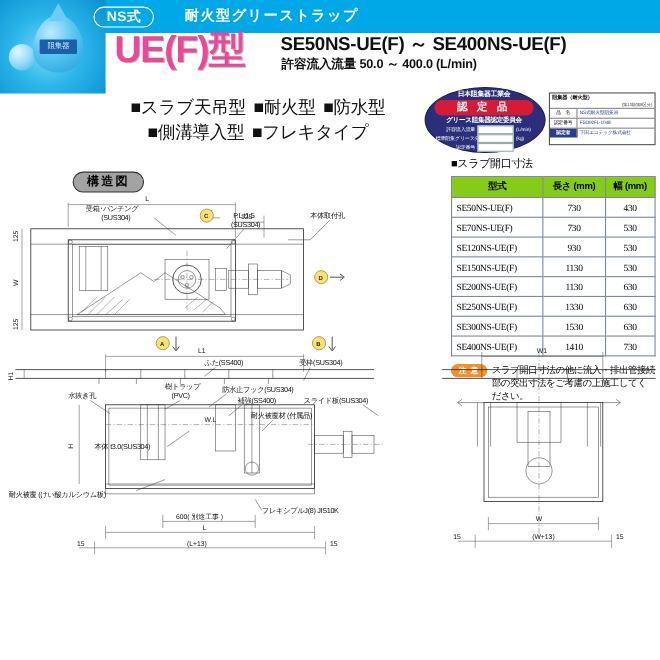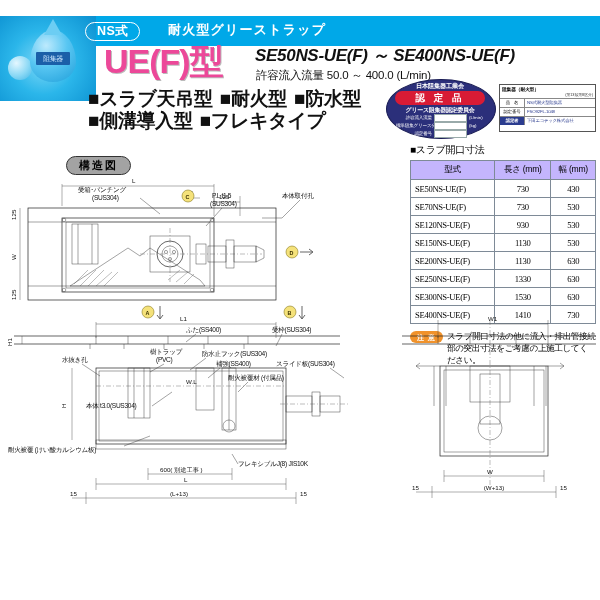--- a/index.html
+++ b/index.html
@@ -7,21 +7,21 @@
     width:600px;height:600px;
     background:#ffffff;
     font-family:"Liberation Sans","DejaVu Sans",sans-serif;
     color:#000;
     overflow:hidden;
     position:relative;
   }
   .sheet{position:relative;width:600px;height:600px;}
 
   
-  .hdr{position:absolute;left:0;top:16px;width:543px;height:85px;}
+  .hdr{position:absolute;left:0;top:0;width:543px;height:85px;}
   .hdr-bluebar{
     position:absolute;left:0;top:0;width:600px;height:30px;
     background:#00a8e8;
   }
   .hdr-white{
     position:absolute;left:96px;top:30px;width:504px;height:55px;
     background:#ffffff;
   }
   .logo{
     position:absolute;left:0;top:0;width:96px;height:85px;
@@ -61,30 +61,30 @@
     font-size:13px;font-weight:bold;color:#ffffff;letter-spacing:1.2px;line-height:16px;
   }
   .model-big{
     position:absolute;left:104px;top:27px;
     font-size:34px;font-weight:bold;letter-spacing:-1px;line-height:36px;
     color:#ec4899;
     text-shadow:1px 1px 0 #bbb;
   }
   .model-range{
     position:absolute;left:255px;top:30px;
-    font-size:17px;font-weight:bold;letter-spacing:-0.3px;line-height:20px;color:#111;font-style:italic;
+    font-size:17px;font-weight:bold;letter-spacing:-0.3px;line-height:20px;color:#111;
   }
   .model-flow{
     position:absolute;left:256px;top:52px;
-    font-size:11.5px;font-weight:normal;letter-spacing:-0.2px;line-height:14px;color:#111;
+    font-size:11.5px;font-weight:bold;letter-spacing:-0.2px;line-height:14px;color:#111;
   }
 
   
   .feats{position:absolute;left:88px;top:88px;width:300px;}
-  .feat-row{font-size:19px;font-weight:bold;line-height:22px;letter-spacing:-0.3px;color:#111;white-space:nowrap;}
+  .feat-row{font-size:16px;font-weight:normal;line-height:22px;letter-spacing:-0.3px;color:#111;white-space:nowrap;text-align:center;}
   .feat-row span{margin-right:7px;}
 
   
   .cert{position:absolute;left:386px;top:79px;width:108px;height:58px;}
   .cert-oval{
     position:absolute;left:0;top:0;width:108px;height:58px;
     background:#2b2f7a;border-radius:50%/50%;
     border:1.5px solid #1a1d55;
   }
   .cert-line1{
@@ -117,22 +117,22 @@
   .ct-row{display:flex;border-top:0.6px solid #888;height:8px;align-items:center;}
   .ct-k{width:24px;font-size:4.4px;text-align:center;border-right:0.6px solid #888;line-height:8px;letter-spacing:-0.2px;}
   .ct-v{flex:1;font-size:4.4px;padding-left:2px;line-height:8px;color:#2b3c8f;letter-spacing:-0.2px;white-space:nowrap;overflow:hidden;}
   .ct-k.blue{background:#2b3c8f;color:#fff;font-weight:bold;}
 
   
   .spec{position:absolute;left:410px;top:143px;width:186px;}
   .spec-title{font-size:10px;font-weight:normal;line-height:14px;margin-bottom:3px;letter-spacing:-0.3px;}
   table.spec-tbl{border-collapse:collapse;width:186px;font-size:8.6px;}
   table.spec-tbl th{
-    background:#c4b5fd;border:0.8px solid #7e8a97;
-    font-weight:normal;height:16px;text-align:center;letter-spacing:-0.3px;
+    background:#84cc16;border:0.8px solid #7e8a97;
+    font-weight:bold;height:16px;text-align:center;letter-spacing:-0.3px;
   }
   table.spec-tbl td{
     border:0.8px solid #7e8a97;height:15px;text-align:center;letter-spacing:-0.3px;
     background:#ffffff;
     font-family:Liberation Serif, serif;
   }
   table.spec-tbl td.model{text-align:left;padding-left:4px;}
   .spec-note{margin-top:6px;display:flex;align-items:flex-start;}
   .note-pill{
     flex:0 0 auto;background:#f0922b;color:#fff;border-radius:8px;

